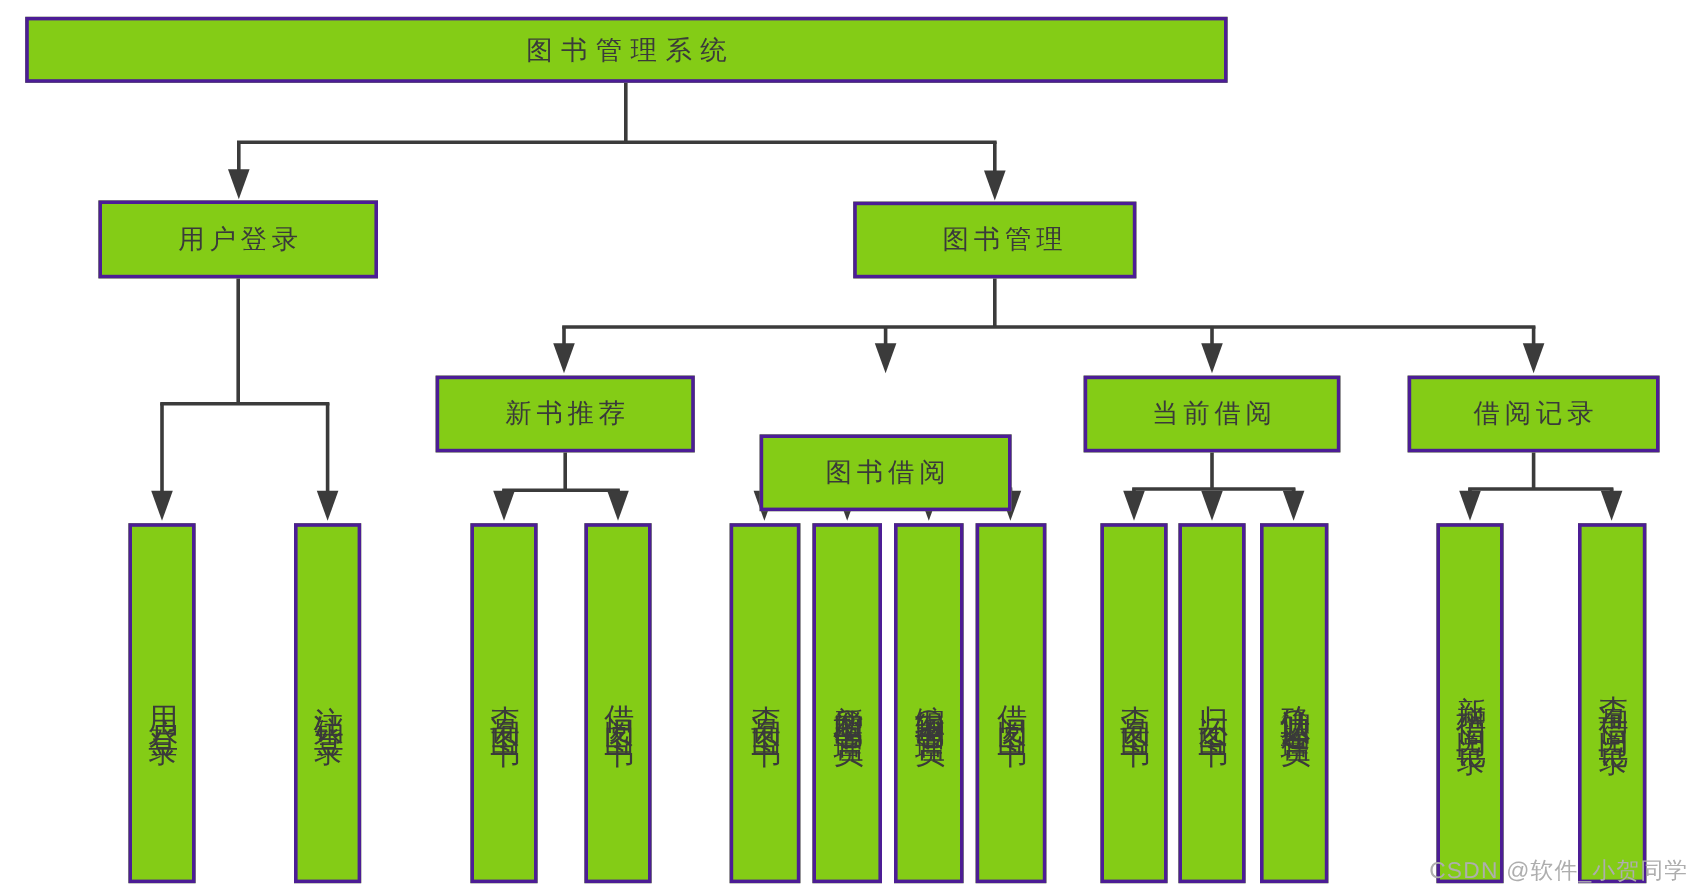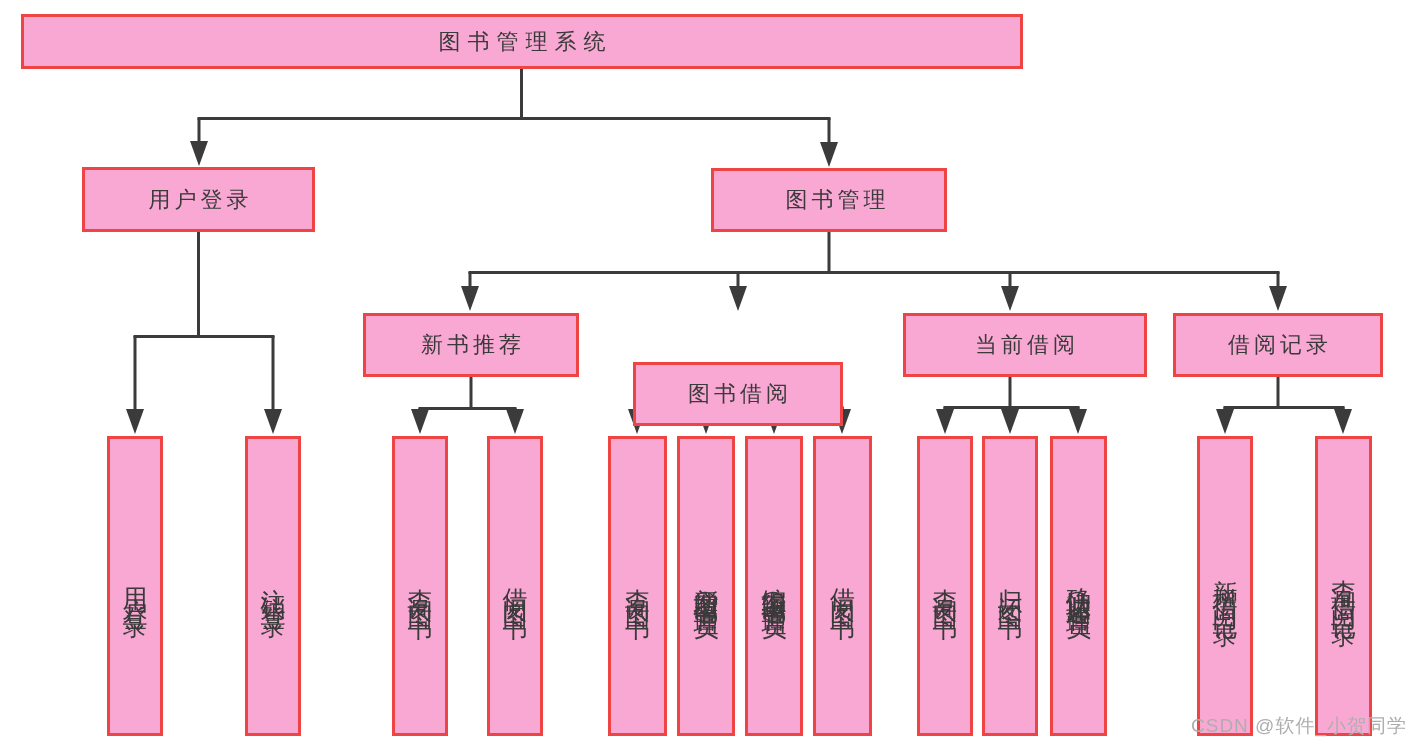--- a/index.html
+++ b/index.html
@@ -12,22 +12,22 @@
     overflow: hidden;
   }
   .connectors {
     position: absolute;
     left: 0; top: 0;
     width: 1405px; height: 747px;
   }
   .node {
     position: absolute;
     box-sizing: border-box;
-    background: #f9a8d4;
-    border: 3px solid #ef4444;
+    background: #84cc16;
+    border: 3px solid #4c1d95;
     color: #3a3a3a;
     display: flex;
     align-items: center;
     justify-content: center;
     white-space: nowrap;
   }
   .node.hbox {
     font-size: 22px;
     letter-spacing: 4px;
     padding-left: 4px; 
@@ -125,21 +125,21 @@
     </g>
   </svg>
 
   <div class="node root-box" style="left:21px; top:14px; width:1002px; height:55px;">图书管理系统</div>
 
   <div class="node hbox" style="left:82px; top:167px; width:233px; height:65px;">用户登录</div>
   <div class="node hbox" style="left:711px; top:168px; width:236px; height:64px;padding-left:17px;">图书管理</div>
 
   <div class="node hbox" style="left:363px; top:313px; width:216px; height:64px;">新书推荐</div>
   <div class="node hbox" style="left:633px; top:327px; width:210px; height:64px;margin-top:35px;">图书借阅</div>
-  <div class="node hbox" style="left:903px; top:313px; width:244px; height:64px;">当前借阅</div>
+  <div class="node hbox" style="left:903px; top:313px; width:214px; height:64px;">当前借阅</div>
   <div class="node hbox" style="left:1173px; top:313px; width:210px; height:64px;">借阅记录</div>
 
   <div class="node vbox" style="left:107px; width:56px;">
     <span class="vlabel" style="letter-spacing: 9px;">用户登录</span>
   </div>
   <div class="node vbox" style="left:245px; width:56px;">
     <span class="vlabel" style="letter-spacing: 9px;">注销登录</span>
   </div>
 
   <div class="node vbox" style="left:392px; width:56px;">

